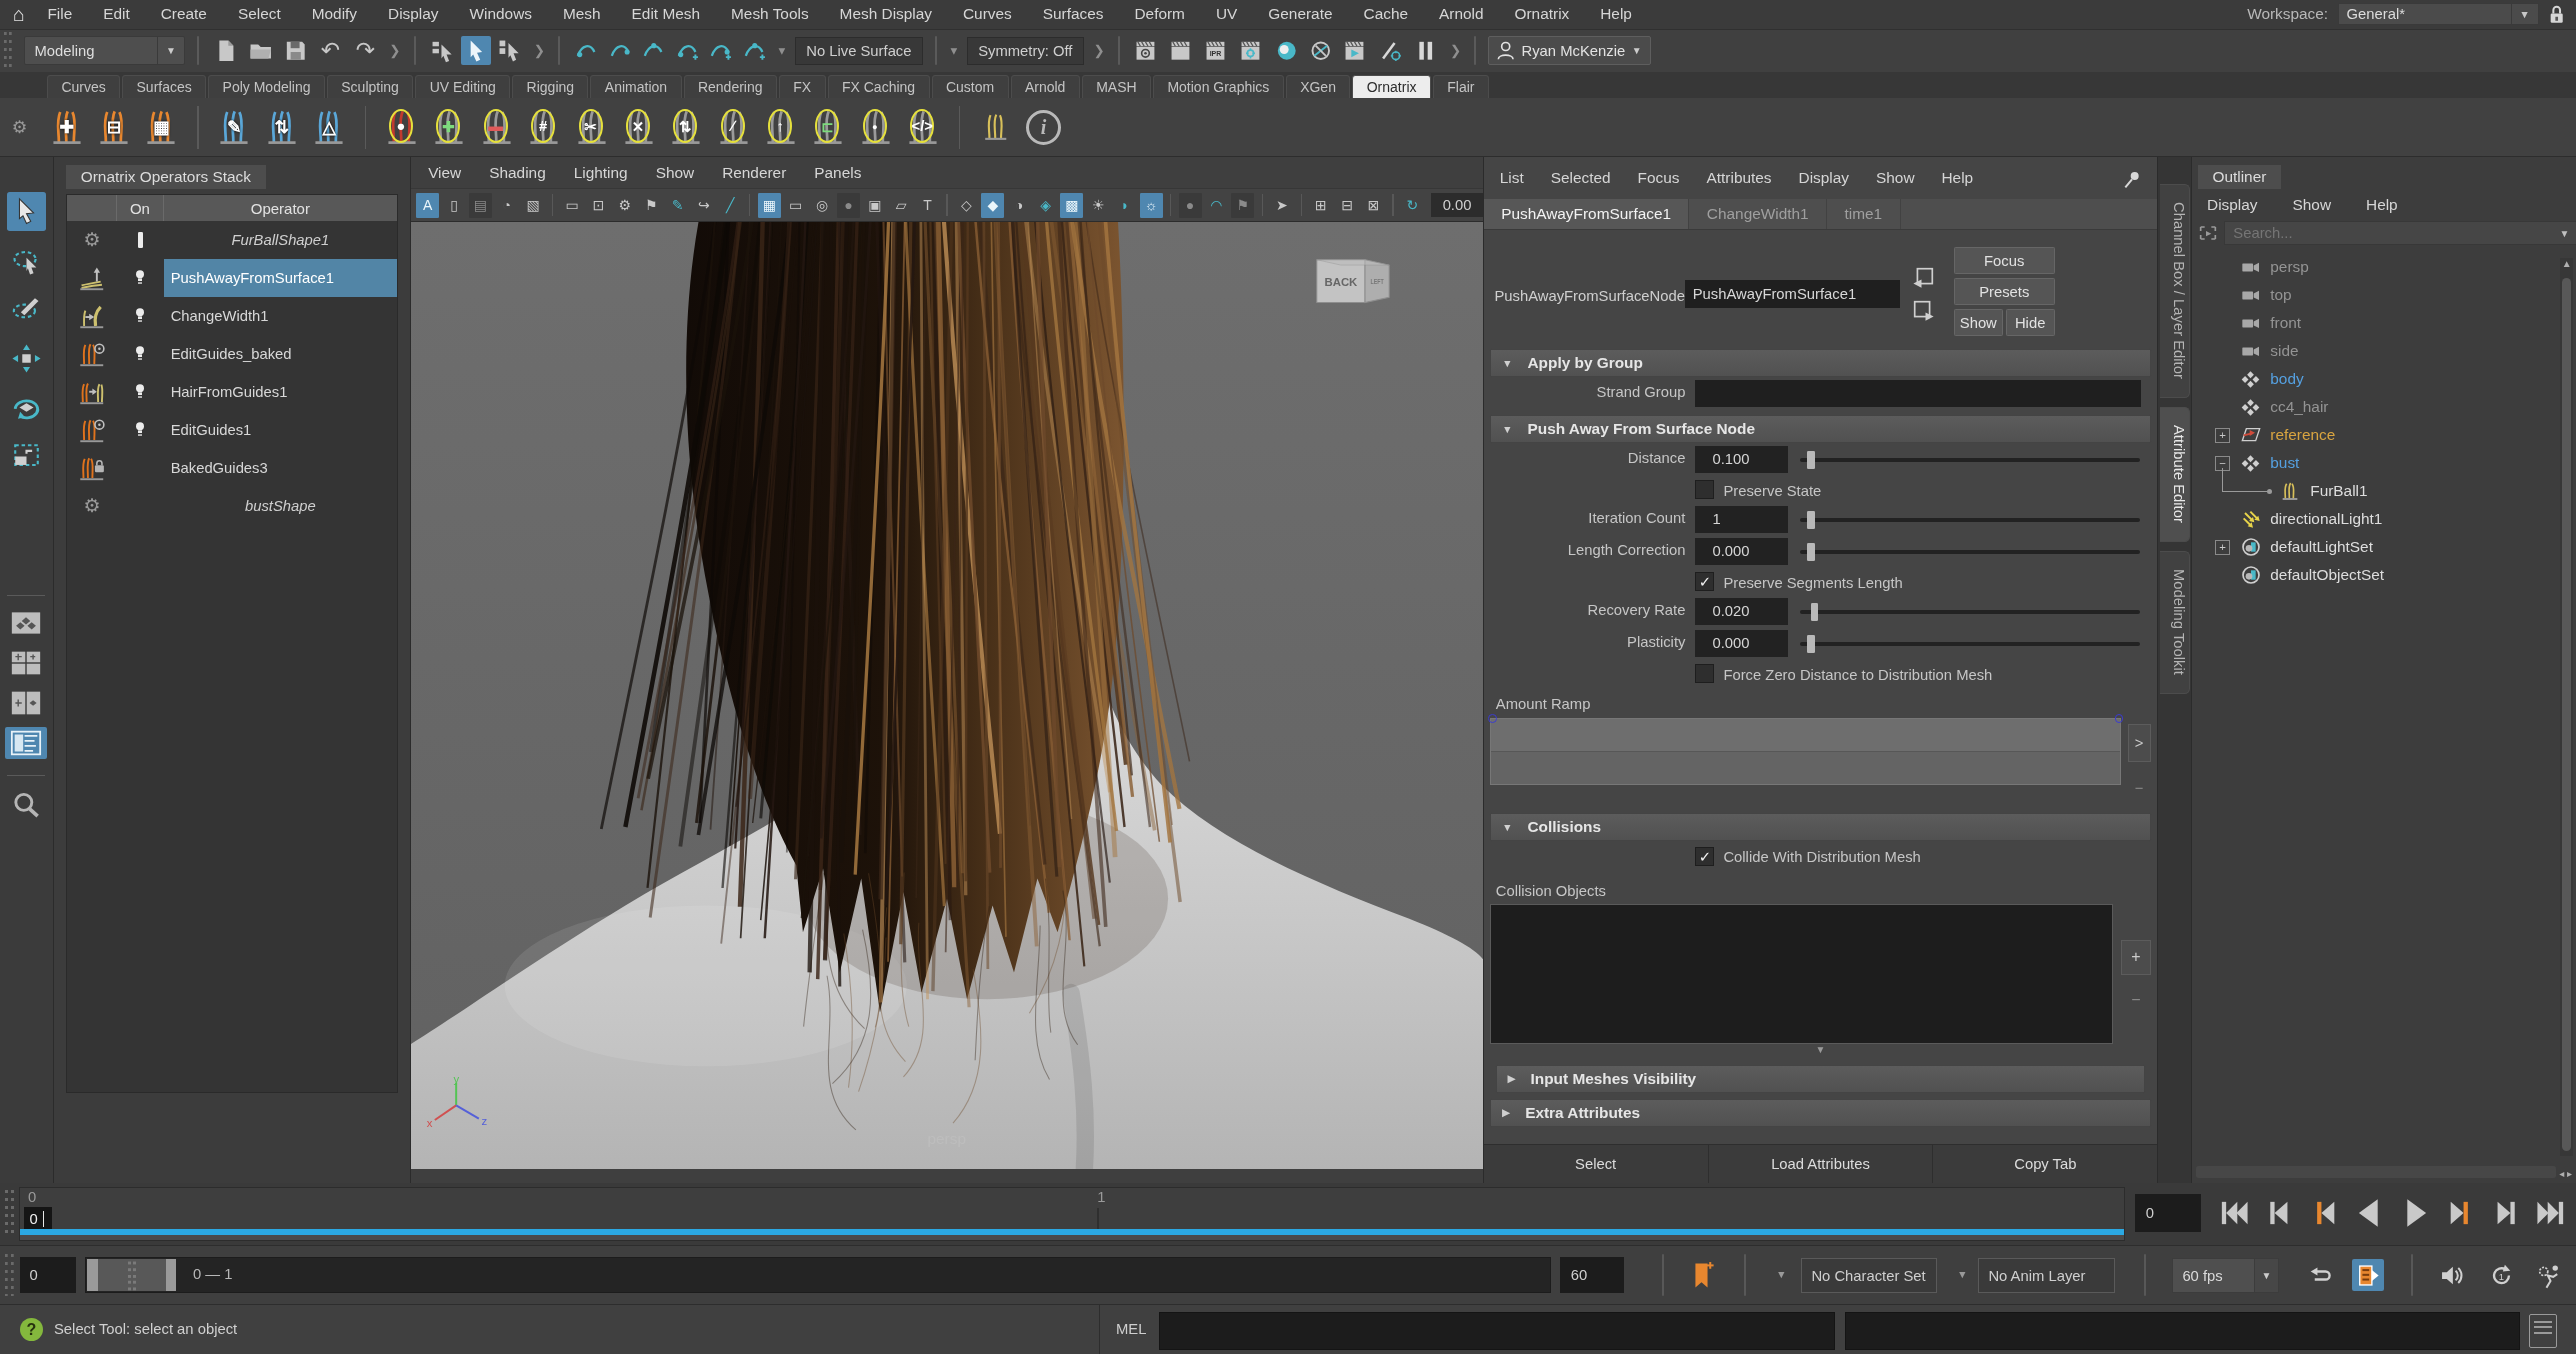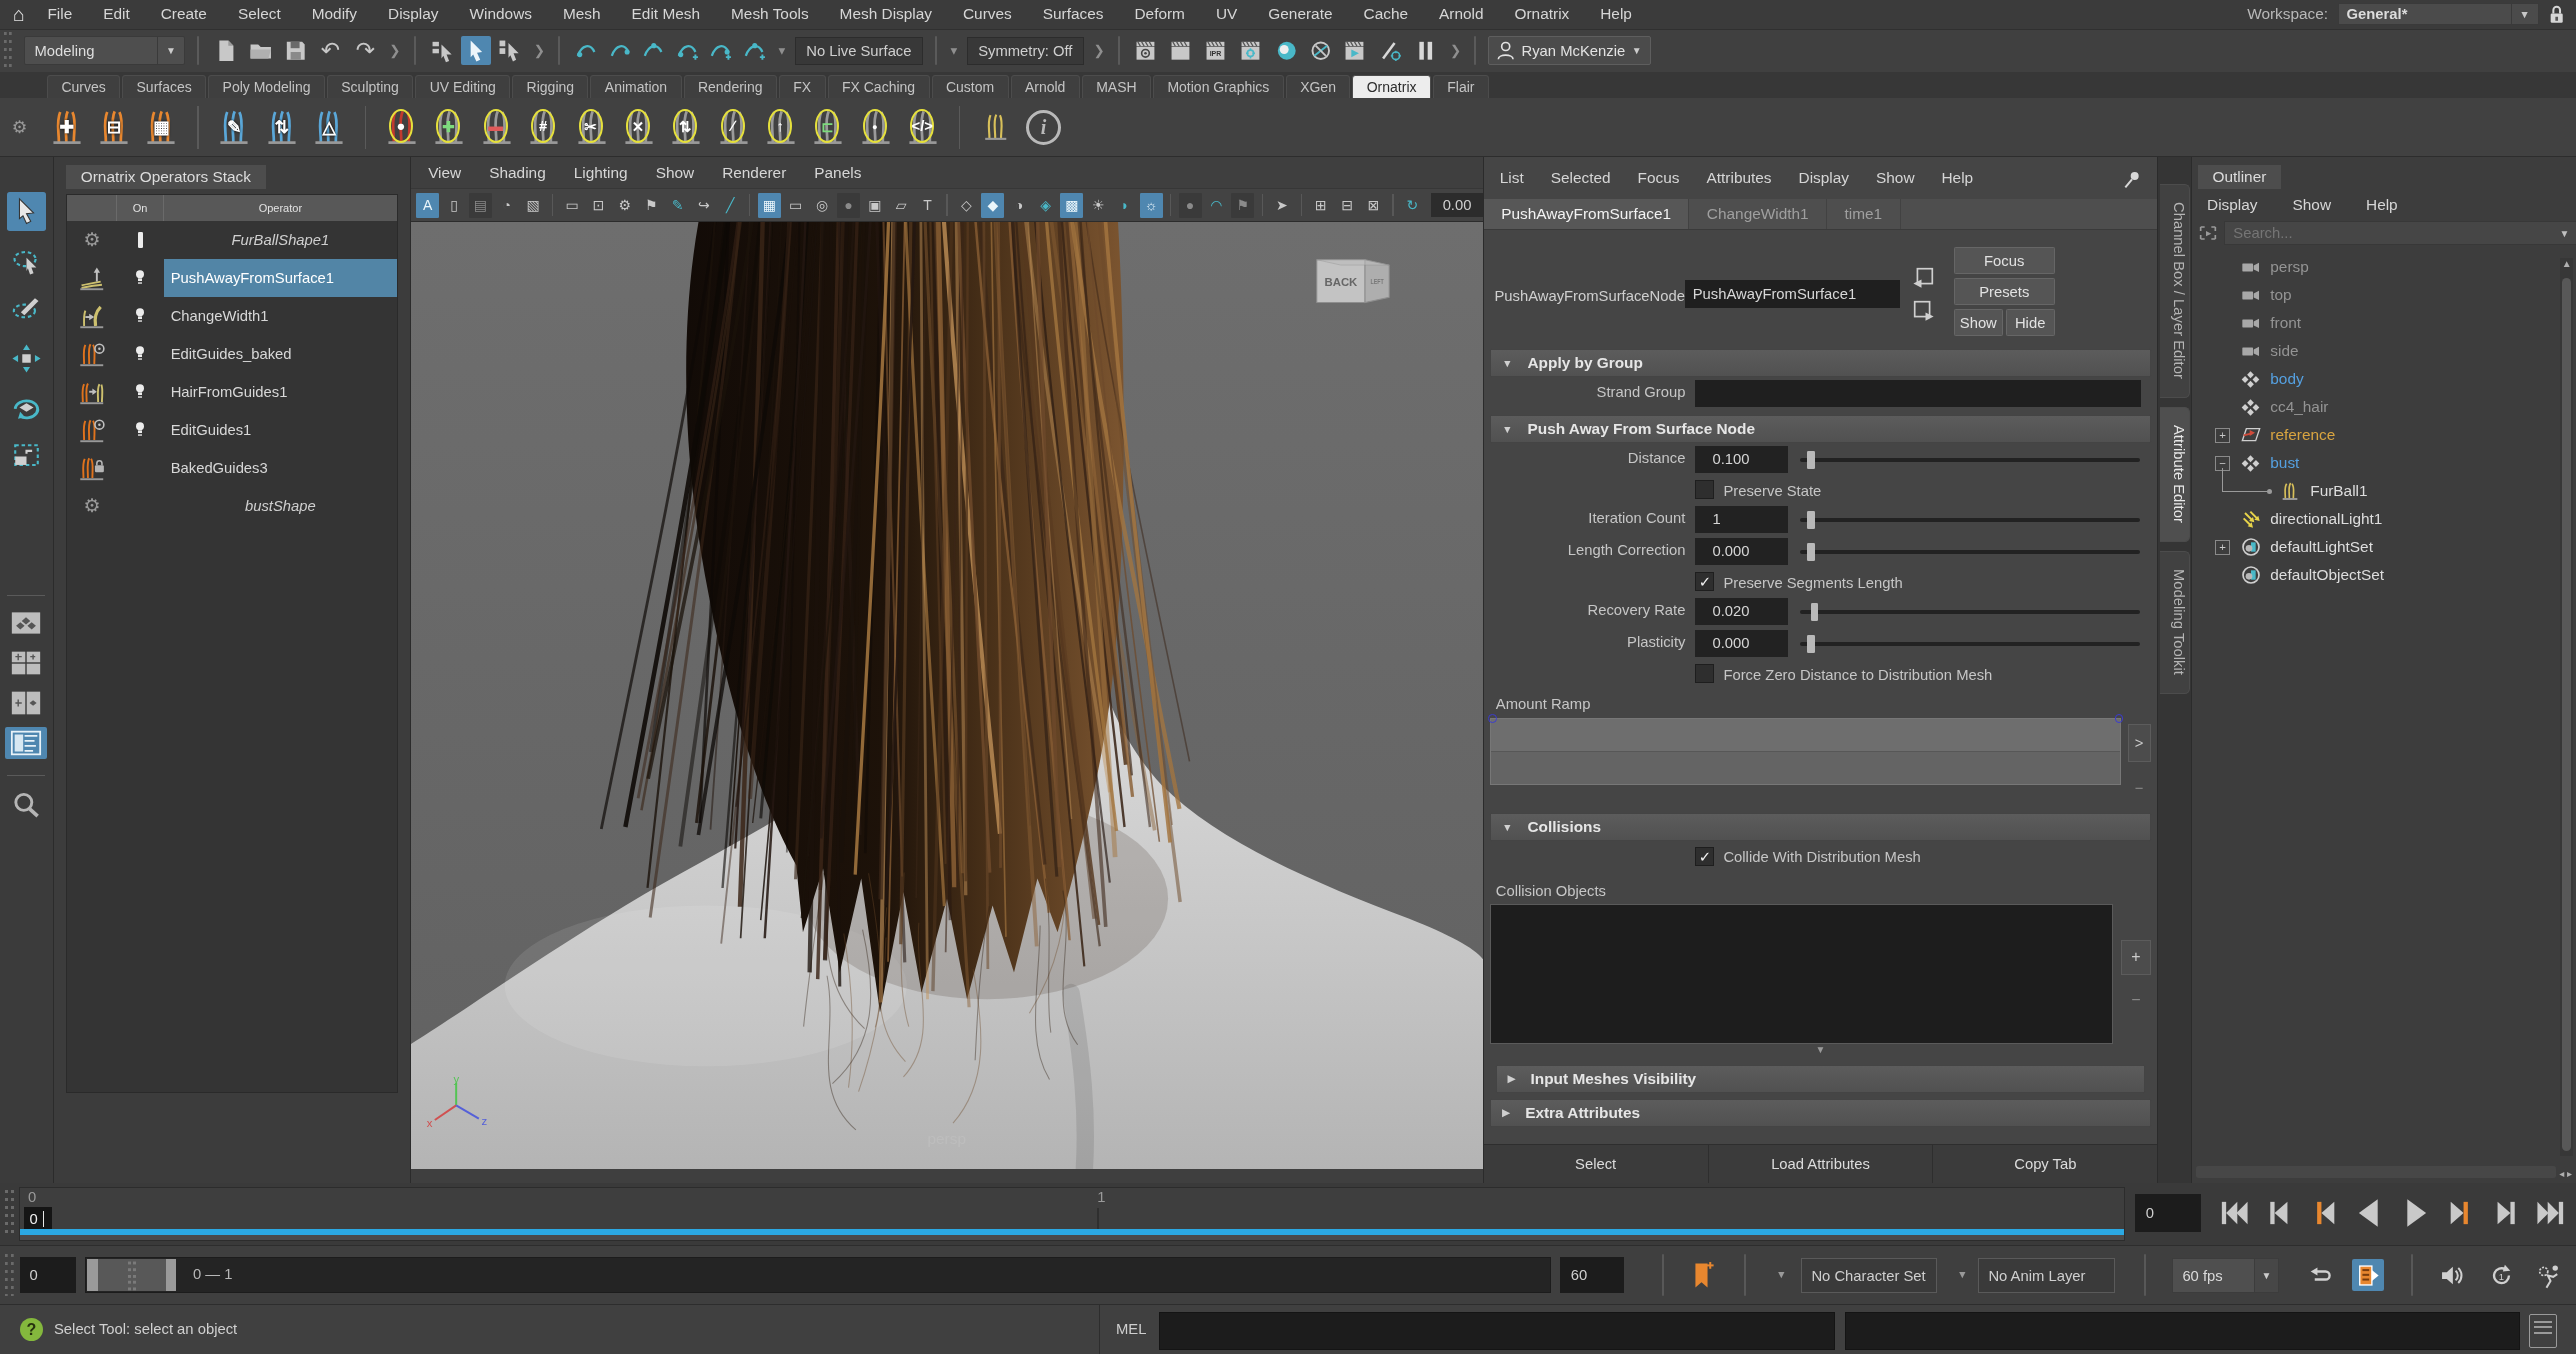--- a/index.html
+++ b/index.html
@@ -18,21 +18,21 @@
   
   #menubar { position:absolute; left:0; top:0; width:2576px; height:29.5px; background:#3b3b3b;
     border-bottom:0.7px solid #303030; display:flex; align-items:center; gap:0; }
   #maya-home { width:38px; display:flex; justify-content:center; font-size:20px; color:#e0e0e0; }
   #menu-items { display:flex; gap:31px; margin-left:9.4px; }
   .menu-item { color:#d6d6d6; font-size:15.4px; cursor:default; }
   #workspace { margin-left:auto; display:flex; align-items:center; gap:9.4px; padding-right:10.7px; }
   #workspace .lbl { color:#b8b8b8; font-size:15.4px; }
   #workspace .box { width:201px; height:22px; background:#4b4b4b; border:0.7px solid #3a3a3a;
     display:flex; align-items:center; }
-  #workspace .box .val { padding-left:8px; color:#dcdcdc; flex:1;font-weight:bold; }
+  #workspace .box .val { padding-left:8px; color:#dcdcdc; flex:1; }
   #workspace .box .dd { width:27px; align-self:stretch; border-left:0.7px solid #3a3a3a;
     display:flex; align-items:center; justify-content:center; color:#c8c8c8; font-size:10.7px; }
 
   
   #toolbar { position:absolute; left:0; top:29.5px; width:2576px; height:43px; background:#404040;
     border-bottom:0.7px solid #2e2e2e; display:flex; align-items:center; gap:8px; padding-right:13.4px; }
   #mode-box { width:161px; height:29.5px; background:#4e4e4e; border:0.7px solid #3a3a3a; border-radius:2px;
     display:flex; align-items:center; }
   #mode-box .val { flex:1; padding-left:9.4px; color:#dedede; }
   #mode-box .dd { width:27px; align-self:stretch; border-left:0.7px solid #3a3a3a; display:flex;
@@ -81,21 +81,21 @@
   .laybtn { width:42px; height:32px; margin-bottom:8px; display:flex; align-items:center; justify-content:center; border-radius:2px; }
   .laybtn.active { background:var(--accent,#4f87b0); }
 
   section.panel { background:#3f3f3f; position:relative; }
   #operators-panel { width:357px; border-right:1.3px solid #2b2b2b; background:#3c3c3c; }
   .panel-tab { display:inline-flex; align-items:center; height:24px; margin:8px 0 0 12px; background:#4d4d4d;
     padding:0 14.8px; color:#dcdcdc; font-size:15.4px; }
   #op-table { margin:5.4px 12px 0 12px; background:#343434; border:0.7px solid #2a2a2a; height:899px; }
   #op-head { display:grid; grid-template-columns:50px 47px 1fr; height:25.5px; background:#585858; }
   #op-head > div { display:flex; align-items:center; justify-content:center; color:#e2e2e2;
-    border-right:0.7px solid #6a6a6a; font-size:11px; }
+    border-right:0.7px solid #6a6a6a; font-size:15px; }
   #op-head > div:last-child { border-right:none; }
   .op-row { display:grid; grid-template-columns:50px 47px 1fr; height:38px; align-items:center; }
   .op-row .ic { display:flex; justify-content:center; }
   .op-row .tg { display:flex; justify-content:center; }
   .op-row .nm { color:#d8d8d8; padding-left:6.7px; height:100%; display:flex; align-items:center; }
   .op-row .nm.shape { justify-content:center; padding-left:0; color:#cfcfcf; }
   .op-row .nm.italic { font-style:italic; }
   .op-row.sel .nm { background:var(--selection,#5285a6); color:#fff; }
   .tg .bar { width:4.7px; height:16px; background:#ececec; border-radius:1.3px; }
   #op-footer { position:absolute; left:0; bottom:0; width:100%; height:42px; background:#3c3c3c;

